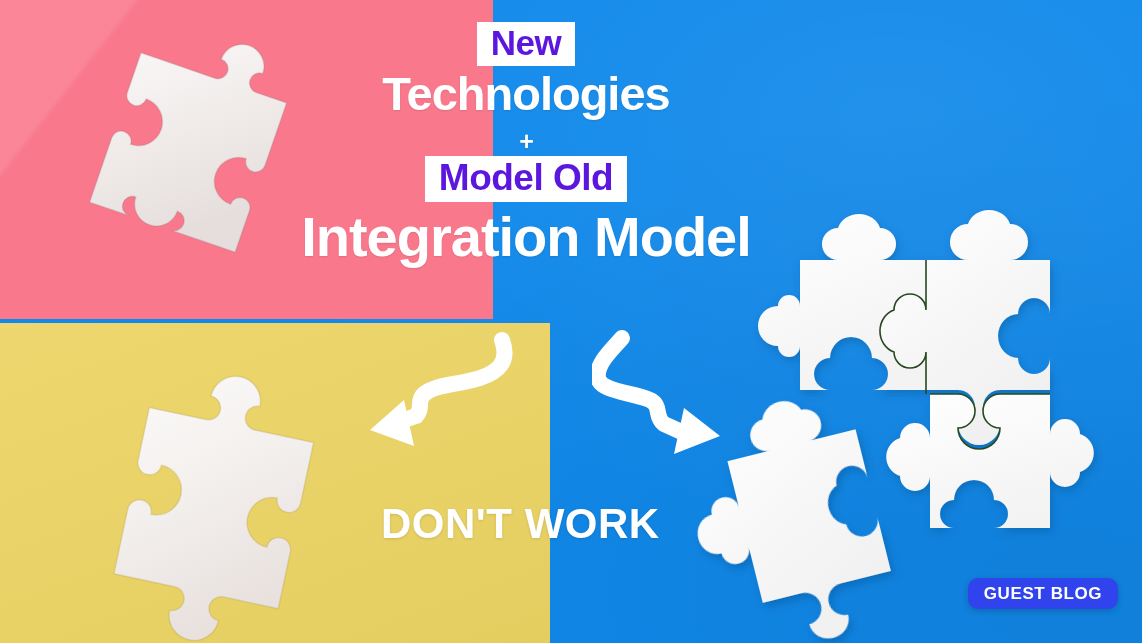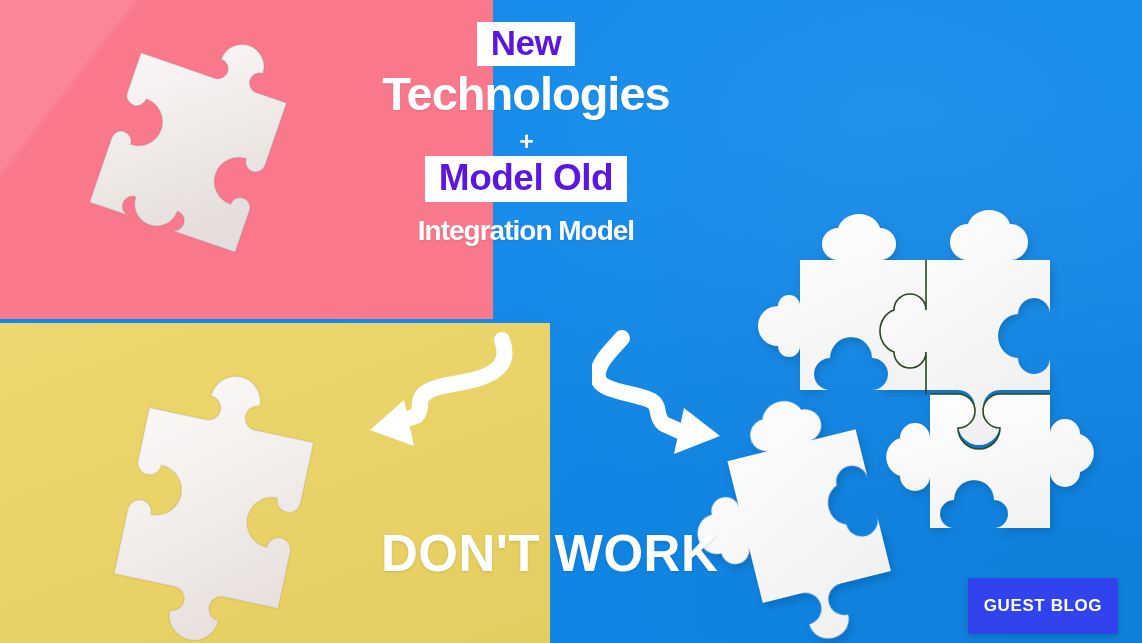--- a/index.html
+++ b/index.html
@@ -74,46 +74,46 @@
 
   .hl-white {
     display: block;
     color: #ffffff;
     font-weight: 700;
     letter-spacing: -1px;
     text-shadow: 0 1px 2px rgba(0,0,0,.10);
   }
   #hl-tech  { font-size: 47px; line-height: 56px; }
   #hl-plus  { font-size: 25px; line-height: 30px; font-weight: 700; margin-top: 4px; }
-  #hl-model { font-size: 28px; line-height: 52px; margin-top: 3px; }
+  #hl-model { font-size: 56px; line-height: 52px; margin-top: 9px; }
 
   
   #dont-work {
     position: absolute;
     left: 381px;
-    top: 528px;
+    top: 498px;
     color: #ffffff;
-    font-size: 51px;
+    font-size: 42px;
     font-weight: 700;
     letter-spacing: 0.5px;
     line-height: 52px;
     white-space: nowrap;
     text-shadow: 0 1px 3px rgba(0,0,0,.12);
     user-select: none;
   }
 
   
   #guest-blog-badge {
     position: absolute;
     left: 968px;
     top: 578px;
     width: 150px;
-    height: 56px;
+    height: 31px;
     background: #3143ed;
-    border-radius: 3px;
+    border-radius: 10px;
     display: flex;
     align-items: center;
     justify-content: center;
     box-shadow: 0 2px 6px rgba(0,0,0,.18);
     cursor: pointer;
   }
   #guest-blog-label {
     color: #ffffff;
     font-size: 17px;
     font-weight: 700;

